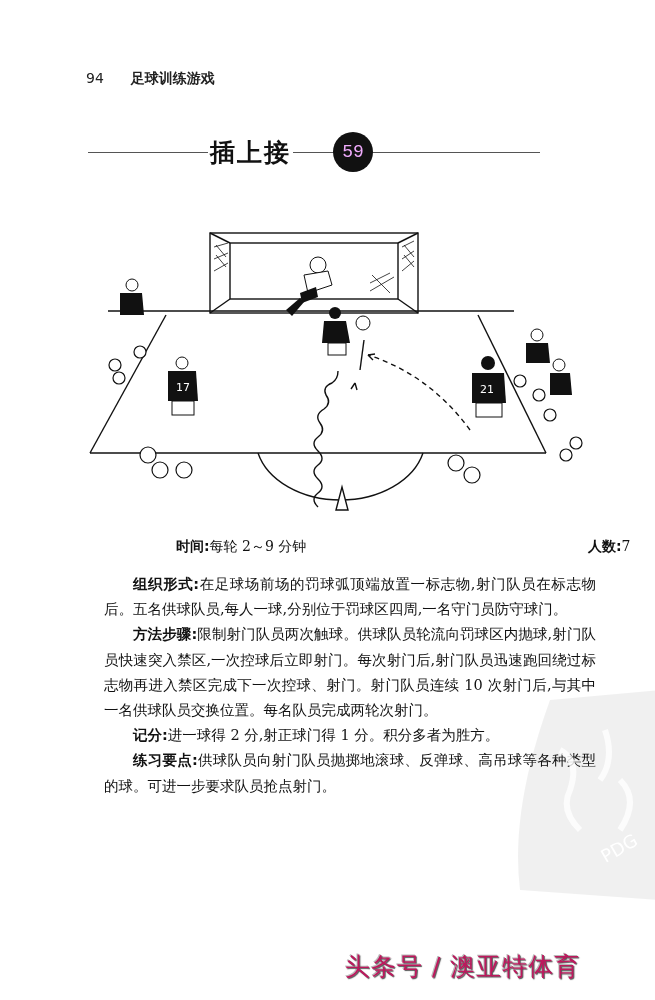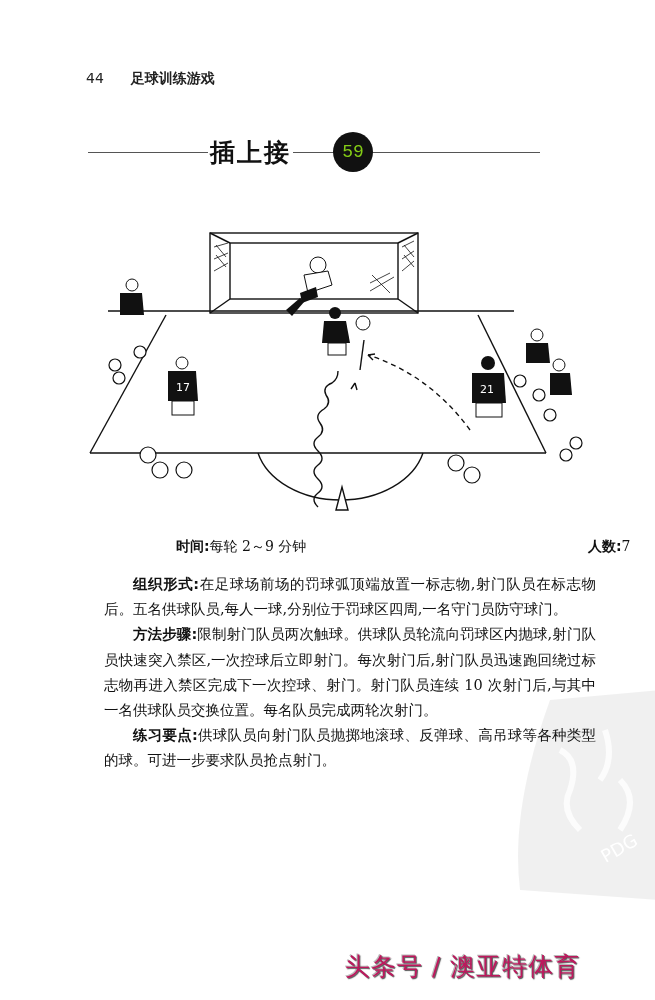--- a/index.html
+++ b/index.html
@@ -5,37 +5,37 @@
   html, body { margin:0; padding:0; }
   body { width:655px; height:1000px; background:#ffffff; position:relative; overflow:hidden;
          font-family:"DejaVu Serif", "Liberation Serif", serif; color:#111; }
   .hdr { position:absolute; left:86px; top:70px; font-family:"DejaVu Sans","Liberation Sans",sans-serif; font-size:14px; font-weight:bold; color:#222; }
   .hdr .pg { margin-right:22px; font-weight:normal; }
   .title-wrap { position:absolute; left:88px; top:128px; width:452px; height:44px; }
   .title-line { position:absolute; top:24px; left:0; right:0; height:1px; background:#555; }
   .title { position:absolute; left:120px; top:4px; height:40px; display:flex; align-items:center; background:transparent;
            font-family:Liberation Mono, monospace; font-weight:bold; font-size:25px; letter-spacing:2px; color:#111;gap:36px; }
   .title span.t { background:#fff; padding:0 2px; }
-  .num { display:inline-flex; width:40px; height:40px; border-radius:50%; background:#111; color:#84cc16; font-size:18px; font-weight:normal;
+  .num { display:inline-flex; width:40px; height:40px; border-radius:50%; background:#111; color:#f0abfc; font-size:18px; font-weight:normal;
          align-items:center; justify-content:center; margin:0 4px; letter-spacing:0; }
   .figure { position:absolute; left:80px; top:225px; width:520px; height:290px; }
   .meta { position:absolute; top:538px; font-size:14px; }
   .meta b { font-family:"DejaVu Sans","Liberation Sans",sans-serif;padding-left:48px; }
   .body { position:absolute; left:104px; top:572px; width:492px; font-size:14.5px; line-height:25.2px; text-align:justify; }
   .body p { margin:0; text-indent:2em; }
   .body b { font-family:"DejaVu Sans","Liberation Sans",sans-serif; font-weight:bold; }
   .wm { position:absolute; left:510px; top:690px; width:150px; height:210px; }
   .footer { position:absolute; left:345px; top:950px; font-family:"DejaVu Sans","Liberation Sans",sans-serif; font-size:25px; color:#be185d;
             text-shadow:1px 1px 1px #555, -1px -1px 0 #bbb; letter-spacing:1px; }
 </style>
 </head>
 <body>
 
 <div class="hdr">
-  <span class="pg">44</span>
+  <span class="pg">94</span>
   <span>足球训练游戏</span>
 </div>
 
 <div class="title-wrap">
   <div class="title-line"></div>
   <div class="title">
     <span class="t">插上接</span>
     <span class="num">59</span>
   </div>
 </div>
@@ -120,20 +120,21 @@
 <div class="meta" style="left:128px;">
   <b>时间:</b><span>每轮 2～9 分钟</span>
 </div>
 <div class="meta" style="left:540px;">
   <b>人数:</b><span>7</span>
 </div>
 
 <div class="body">
   <p><b>组织形式:</b><span>在足球场前场的罚球弧顶端放置一标志物,射门队员在标志物后。五名供球队员,每人一球,分别位于罚球区四周,一名守门员防守球门。</span></p>
   <p><b>方法步骤:</b><span>限制射门队员两次触球。供球队员轮流向罚球区内抛球,射门队员快速突入禁区,一次控球后立即射门。每次射门后,射门队员迅速跑回绕过标志物再进入禁区完成下一次控球、射门。射门队员连续 10 次射门后,与其中一名供球队员交换位置。每名队员完成两轮次射门。</span></p>
+  <p><b>记分:</b><span>进一球得 2 分,射正球门得 1 分。积分多者为胜方。</span></p>
   <p><b>练习要点:</b><span>供球队员向射门队员抛掷地滚球、反弹球、高吊球等各种类型的球。可进一步要求队员抢点射门。</span></p>
 </div>
 
 <svg class="wm" viewBox="0 0 150 210" xmlns="http://www.w3.org/2000/svg">
   <path d="M40 10 L150 0 L150 210 L10 200 Q0 120 40 10 Z" fill="#000" opacity="0.06"></path>
   <g stroke="#fff" stroke-width="6" fill="none" opacity="0.8">
     <path d="M50 60 q20 10 10 40 q-10 20 10 40"></path>
     <path d="M95 40 q10 30 -5 50 M110 90 q20 20 0 50"></path>
   </g>
   <text x="92" y="170" fill="#fff" font-size="18" font-family="DejaVu Sans, sans-serif" transform="rotate(-30 100 165)">PDG</text>

